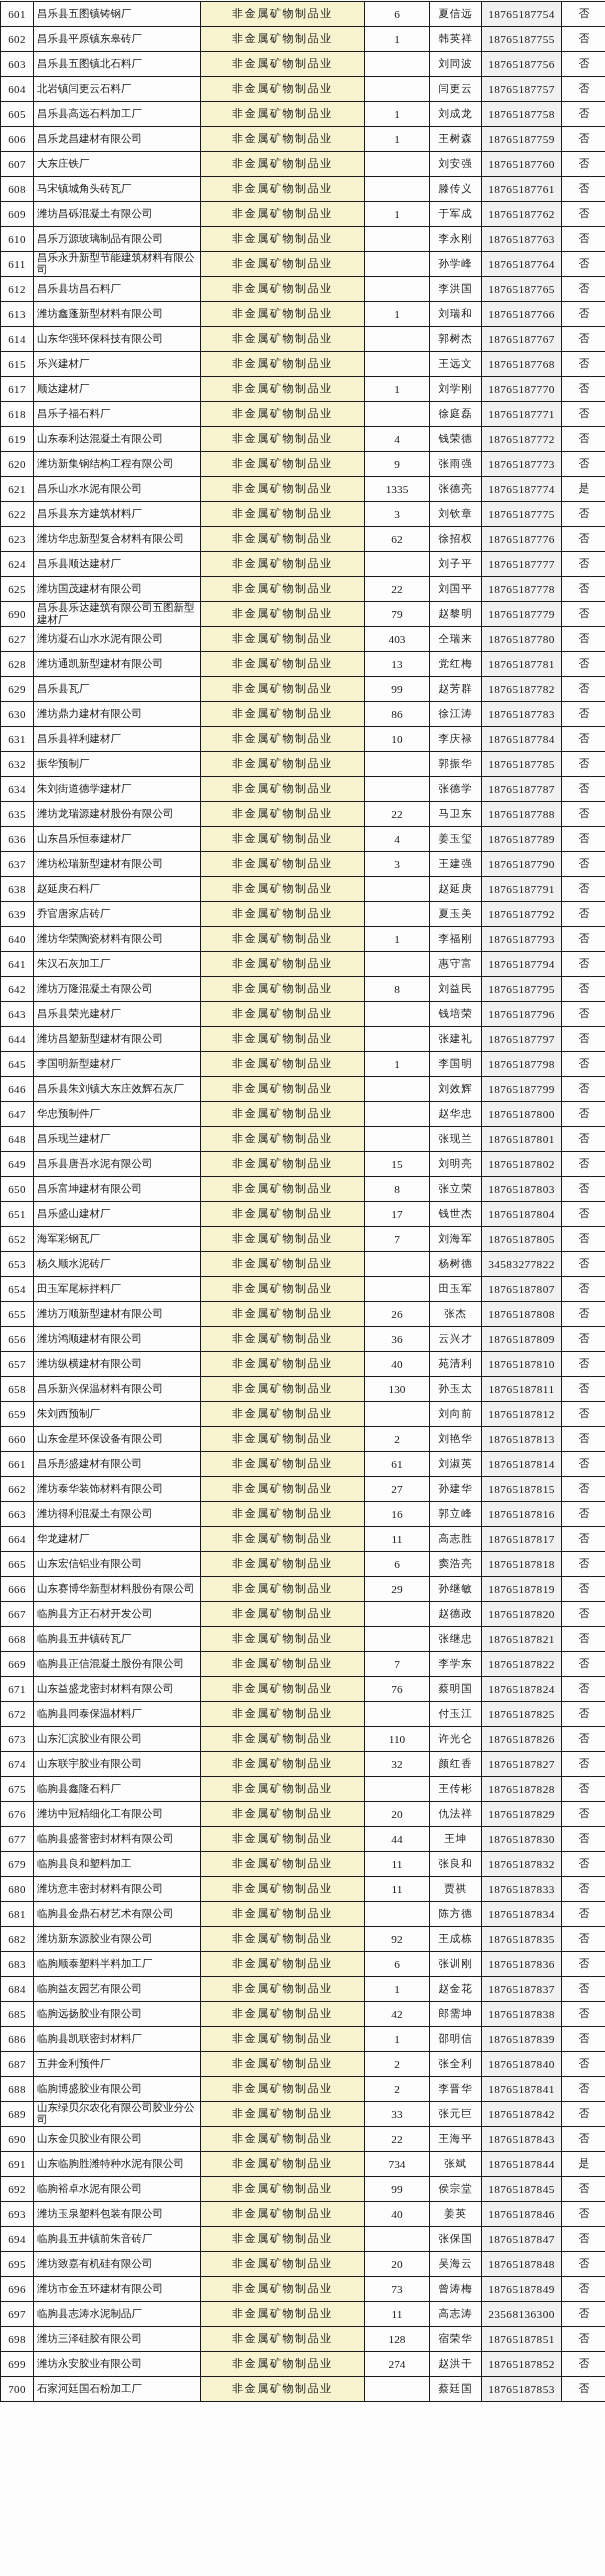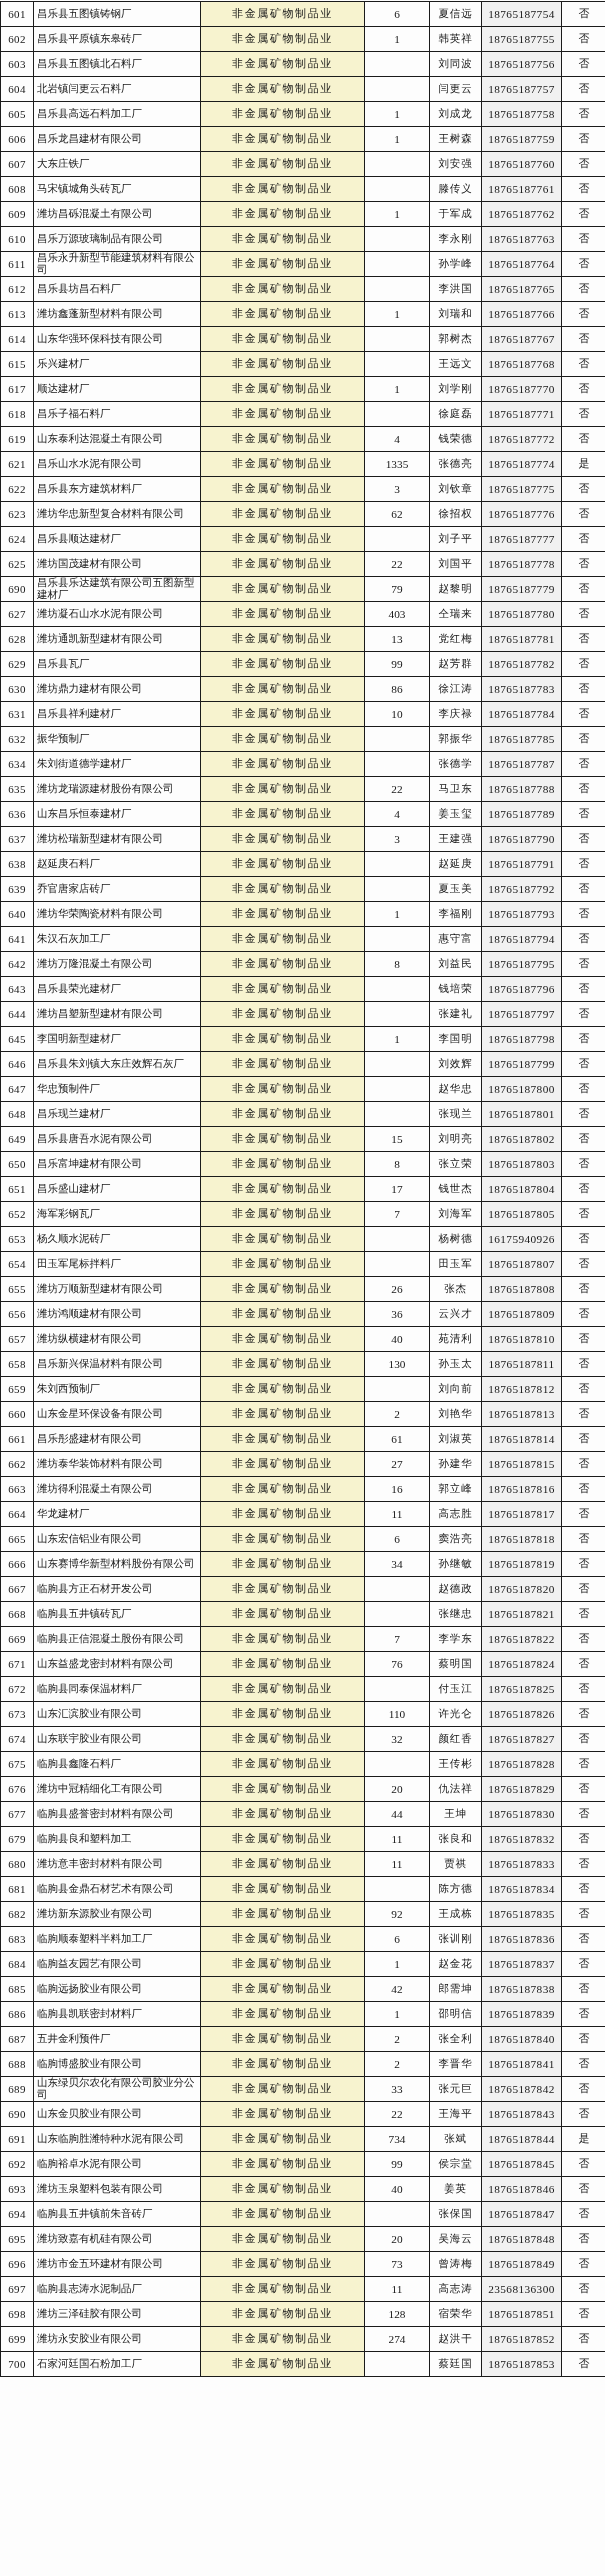--- a/index.html
+++ b/index.html
@@ -264,20 +264,29 @@
   <tr>
     <td class="id-cell">619</td>
     <td class="company-cell">山东泰利达混凝土有限公司</td>
     <td class="industry-cell">非金属矿物制品业</td>
     <td class="count-cell">4</td>
     <td class="contact-cell">钱荣德</td>
     <td class="phone-cell">18765187772</td>
     <td class="flag-cell">否</td>
   </tr>
 
+  <tr>
+    <td class="id-cell">620</td>
+    <td class="company-cell">潍坊新集钢结构工程有限公司</td>
+    <td class="industry-cell">非金属矿物制品业</td>
+    <td class="count-cell">9</td>
+    <td class="contact-cell">张雨强</td>
+    <td class="phone-cell">18765187773</td>
+    <td class="flag-cell">否</td>
+  </tr>
 
   <tr>
     <td class="id-cell">621</td>
     <td class="company-cell">昌乐山水水泥有限公司</td>
     <td class="industry-cell">非金属矿物制品业</td>
     <td class="count-cell">1335</td>
     <td class="contact-cell">张德亮</td>
     <td class="phone-cell">18765187774</td>
     <td class="flag-cell">是</td>
   </tr>
@@ -582,21 +591,21 @@
     <td class="phone-cell">18765187805</td>
     <td class="flag-cell">否</td>
   </tr>
 
   <tr>
     <td class="id-cell">653</td>
     <td class="company-cell">杨久顺水泥砖厂</td>
     <td class="industry-cell">非金属矿物制品业</td>
     <td class="count-cell"></td>
     <td class="contact-cell">杨树德</td>
-    <td class="phone-cell">16175940926</td>
+    <td class="phone-cell">34583277822</td>
     <td class="flag-cell">否</td>
   </tr>
 
   <tr>
     <td class="id-cell">654</td>
     <td class="company-cell">田玉军尾标拌料厂</td>
     <td class="industry-cell">非金属矿物制品业</td>
     <td class="count-cell"></td>
     <td class="contact-cell">田玉军</td>
     <td class="phone-cell">18765187807</td>
@@ -710,21 +719,21 @@
     <td class="count-cell">6</td>
     <td class="contact-cell">窦浩亮</td>
     <td class="phone-cell">18765187818</td>
     <td class="flag-cell">否</td>
   </tr>
 
   <tr>
     <td class="id-cell">666</td>
     <td class="company-cell">山东赛博华新型材料股份有限公司</td>
     <td class="industry-cell">非金属矿物制品业</td>
-    <td class="count-cell">34</td>
+    <td class="count-cell">29</td>
     <td class="contact-cell">孙继敏</td>
     <td class="phone-cell">18765187819</td>
     <td class="flag-cell">否</td>
   </tr>
 
   <tr>
     <td class="id-cell">667</td>
     <td class="company-cell">临朐县方正石材开发公司</td>
     <td class="industry-cell">非金属矿物制品业</td>
     <td class="count-cell"></td>

